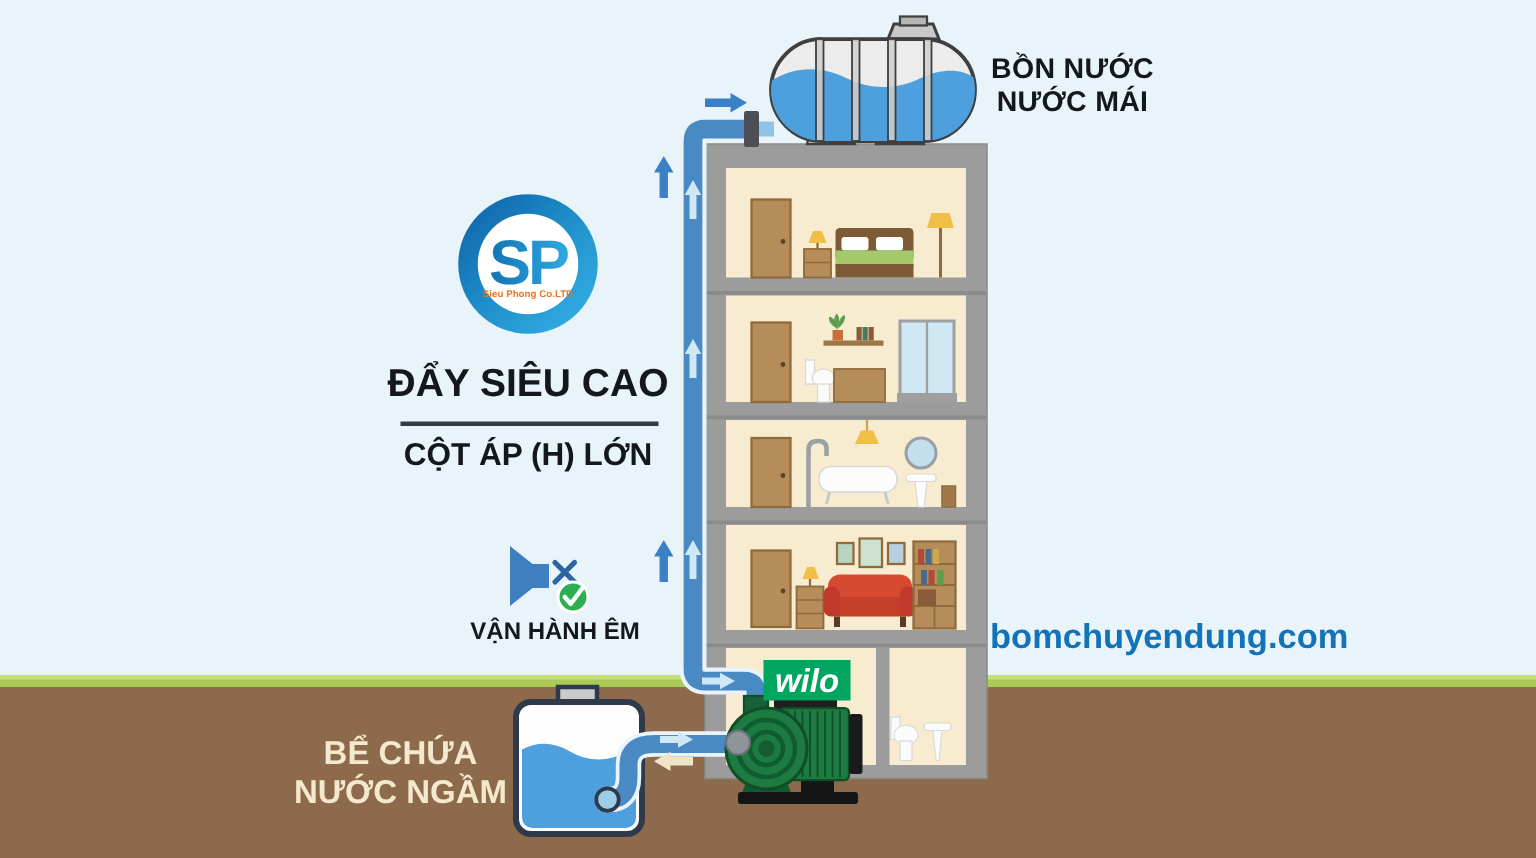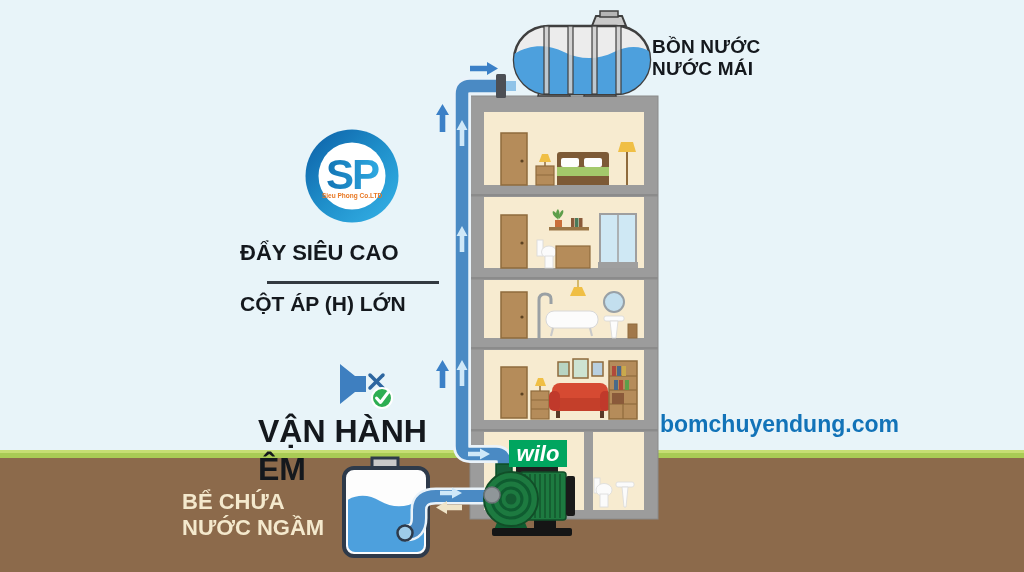--- a/index.html
+++ b/index.html
@@ -1,24 +1,24 @@
 <!DOCTYPE html>
 <html><head>
 <meta charset="utf-8">
 <style>
   html,body{margin:0;padding:0;}
   body{font-family:"Liberation Sans",sans-serif;}
   #stage{position:relative;width:1024px;height:572px;overflow:hidden;background:#e8f4f9;}
   .abs{position:absolute;}
-  .lbl{position:absolute;font-weight:800;color:#14181d;text-align:left;line-height:1.18;}
+  .lbl{position:absolute;font-weight:800;color:#14181d;text-align:center;line-height:1.18;}
   #roof-tank-label{left:652px;top:36px;width:126px;font-size:19px;letter-spacing:.2px;}
-  #feature-push{left:240px;top:240px;width:224px;font-size:22px;}
+  #feature-push{left:240px;top:240px;width:224px;font-size:26px;}
   #feature-divider{left:267px;top:281px;width:172px;height:3px;background:#333a41;}
   #feature-head{left:240px;top:292px;width:224px;font-size:21px;}
-  #feature-quiet{left:258px;top:413px;width:224px;font-size:32px;}
+  #feature-quiet{left:258px;top:413px;width:224px;font-size:16px;}
   #website{left:660px;top:411px;font-size:23px;font-weight:700;color:#1273b8;text-align:left;}
   #ground-tank-label{left:182px;top:489px;width:170px;font-size:22px;color:#f4e9cd;}
   svg text{font-family:"Liberation Sans",sans-serif;}
 </style>
 </head>
 <body>
 
 <div id="stage">
 
   <div class="abs" style="left:0;top:450px;width:1024px;height:8px;background:#a9cb55;border-top:3px solid #c6de74;"></div>

